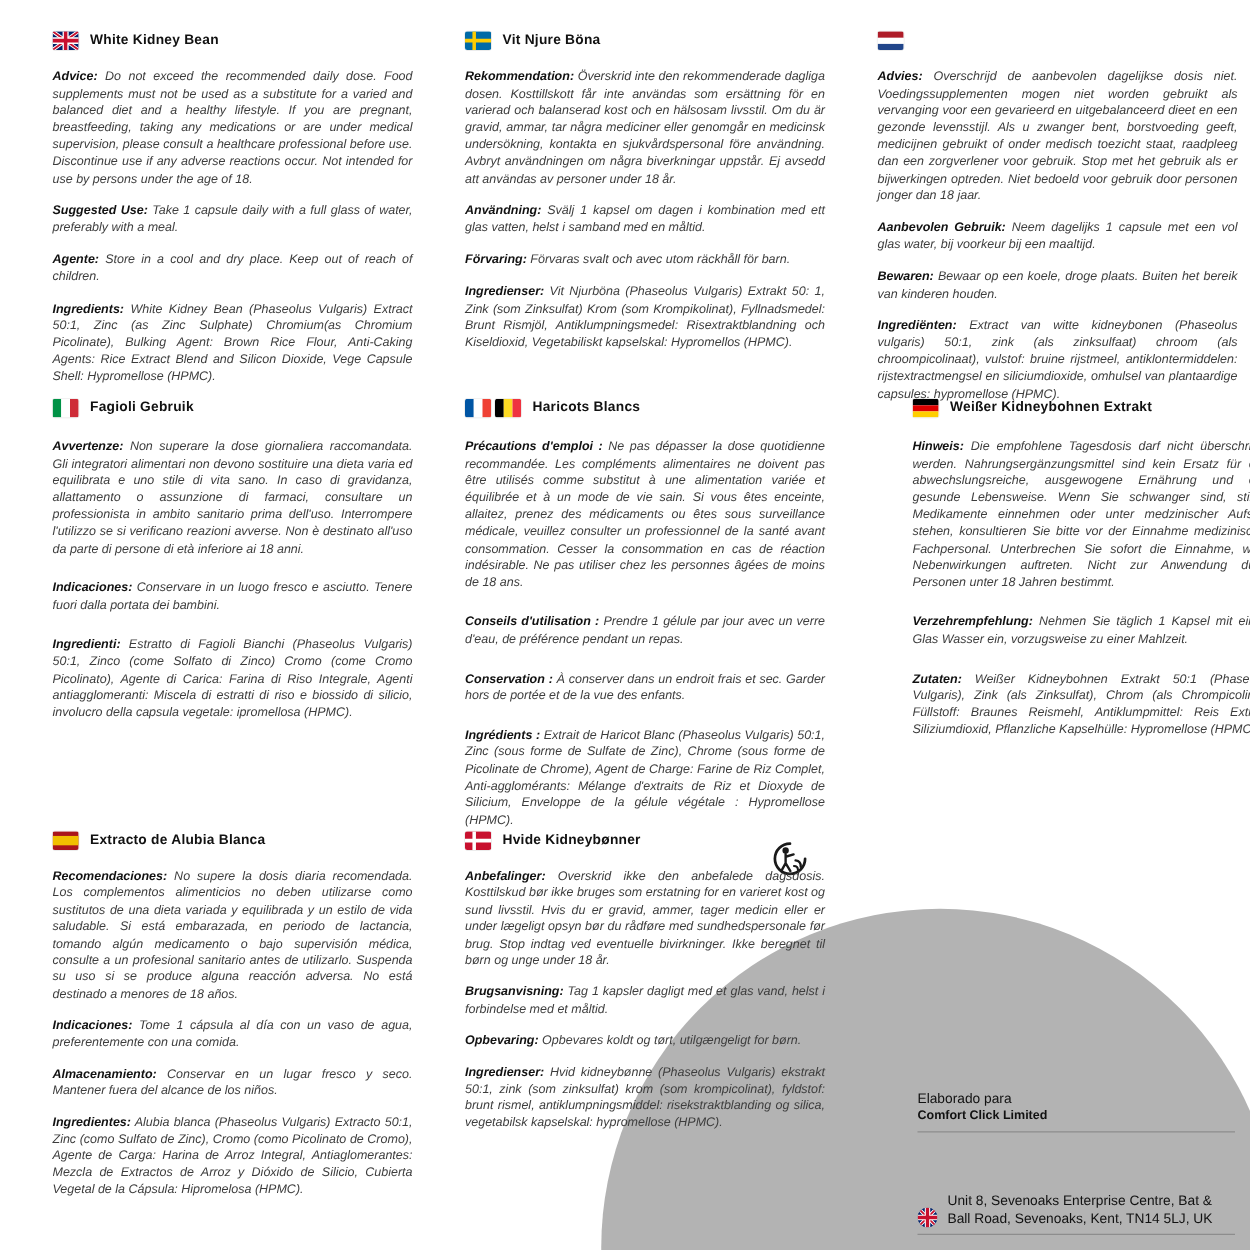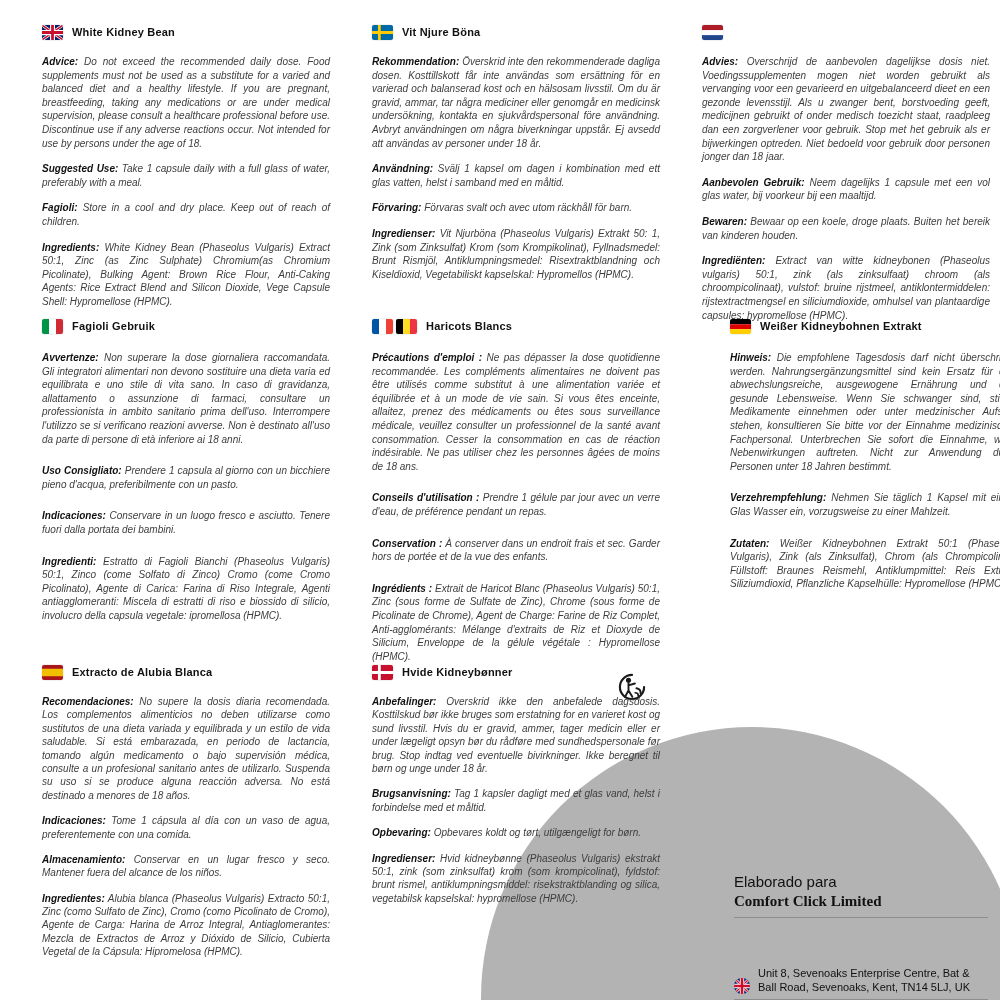--- a/index.html
+++ b/index.html
@@ -11,22 +11,22 @@
   .flag{width:21px;height:15px;border-radius:2px;overflow:hidden;display:inline-block;flex:0 0 21px;box-shadow:0 0 0 .5px rgba(0,0,0,.10);}
   .flag svg{width:100%;height:100%;display:block;}
   .flag-pair{display:flex;gap:3px;flex:0 0 auto;}
   .section p{margin:0 0 12px;font-size:10px;line-height:1.36;text-align:justify;font-style:italic;}
   .section p b{color:#111;}
   .row2 .section p, .section.row2 p{margin-bottom:18px;margin-top:17px;}
   .section.row3 p{margin-bottom:12px;line-height:1.34;}
   .triman-row{display:flex;justify-content:flex-end;margin-top:-8px;padding-right:14px;}
   .triman-row svg{width:28px;height:28px;}
   .footer{position:absolute;left:734px;top:872px;width:254px;z-index:2;color:#111;}
-  .footer .made-for{font-size:15px;line-height:1.3;}
-  .footer .company{font-size:15px;font-weight:bold;line-height:1.3;padding-bottom:6px;font-family:Liberation Serif, serif;}
+  .footer .made-for{font-size:11px;line-height:1.3;}
+  .footer .company{font-size:10px;font-weight:bold;line-height:1.3;padding-bottom:6px;}
   .footer .divider{border:none;border-top:1px solid #8d8d8d;margin:0;}
   .footer .addr{display:flex;align-items:flex-end;gap:8px;padding:5px 0;margin-top:43px;}
   .footer .addr-text{font-size:11px;line-height:1.28;}
   .round-flag{width:16px;height:16px;flex:0 0 16px;display:inline-block;}
   .round-flag svg{width:100%;height:100%;display:block;}
   .footer .website{padding-top:6px;font-size:13.5px;}
   .footer .website b{font-weight:bold;}
 </style>
 </head>
 <body>
@@ -41,21 +41,21 @@
           <path d="M0,0 60,40 M60,0 0,40" stroke="#fff" stroke-width="8"></path>
           <path d="M0,0 60,40 M60,0 0,40" stroke="#C8102E" stroke-width="4"></path>
           <path d="M30,0 V40 M0,20 H60" stroke="#fff" stroke-width="14"></path>
           <path d="M30,0 V40 M0,20 H60" stroke="#C8102E" stroke-width="8"></path>
         </svg>
       </span>
     <span class="sec-title">White Kidney Bean</span>
   </div>
   <p><b>Advice:</b> <span>Do not exceed the recommended daily dose. Food supplements must not be used as a substitute for a varied and balanced diet and a healthy lifestyle. If you are pregnant, breastfeeding, taking any medications or are under medical supervision, please consult a healthcare professional before use. Discontinue use if any adverse reactions occur. Not intended for use by persons under the age of 18.</span></p>
   <p><b>Suggested Use:</b> <span>Take 1 capsule daily with a full glass of water, preferably with a meal.</span></p>
-  <p><b>Fagioli:</b> <span>Store in a cool and dry place. Keep out of reach of children.</span></p>
+  <p><b>Agente:</b> <span>Store in a cool and dry place. Keep out of reach of children.</span></p>
   <p><b>Ingredients:</b> <span>White Kidney Bean (Phaseolus Vulgaris) Extract 50:1, Zinc (as Zinc Sulphate) Chromium(as Chromium Picolinate), Bulking Agent: Brown Rice Flour, Anti-Caking Agents: Rice Extract Blend and Silicon Dioxide, Vege Capsule Shell: Hypromellose (HPMC).</span></p>
 </div>
 
 <div class="section" style="left:372px;top:24px;">
   <div class="sec-header">
     <span class="flag">
         <svg viewBox="0 0 60 40" preserveAspectRatio="none">
           <rect width="60" height="40" fill="#006AA7"></rect>
           <rect x="17" width="8" height="40" fill="#FECC02"></rect>
           <rect y="16" width="60" height="8" fill="#FECC02"></rect>
@@ -90,21 +90,20 @@
     <span class="flag">
         <svg viewBox="0 0 60 40" preserveAspectRatio="none">
           <rect width="20" height="40" fill="#009246"></rect>
           <rect x="20" width="20" height="40" fill="#ffffff"></rect>
           <rect x="40" width="20" height="40" fill="#CE2B37"></rect>
         </svg>
       </span>
     <span class="sec-title">Fagioli Gebruik</span>
   </div>
   <p><b>Avvertenze:</b> <span>Non superare la dose giornaliera raccomandata. Gli integratori alimentari non devono sostituire una dieta varia ed equilibrata e uno stile di vita sano. In caso di gravidanza, allattamento o assunzione di farmaci, consultare un professionista in ambito sanitario prima dell'uso. Interrompere l'utilizzo se si verificano reazioni avverse. Non è destinato all'uso da parte di persone di età inferiore ai 18 anni.</span></p>
-  <p><b>Uso Consigliato:</b> <span>Prendere 1 capsula al giorno con un bicchiere pieno d'acqua, preferibilmente con un pasto.</span></p>
   <p><b>Indicaciones:</b> <span>Conservare in un luogo fresco e asciutto. Tenere fuori dalla portata dei bambini.</span></p>
   <p><b>Ingredienti:</b> <span>Estratto di Fagioli Bianchi (Phaseolus Vulgaris) 50:1, Zinco (come Solfato di Zinco) Cromo (come Cromo Picolinato), Agente di Carica: Farina di Riso Integrale, Agenti antiagglomeranti: Miscela di estratti di riso e biossido di silicio, involucro della capsula vegetale: ipromellosa (HPMC).</span></p>
 </div>
 
 <div class="section row2" style="left:372px;top:318px;">
   <div class="sec-header">
     <span class="flag-pair">
       <span class="flag">
           <svg viewBox="0 0 60 40" preserveAspectRatio="none">
             <rect width="20" height="40" fill="#0055A4"></rect>

